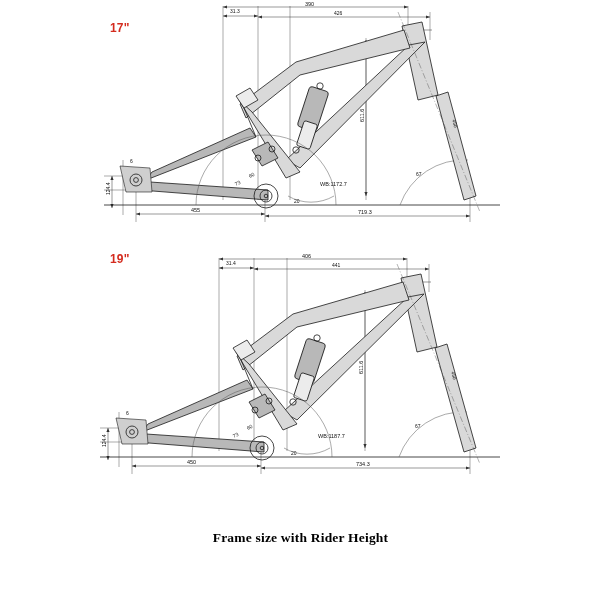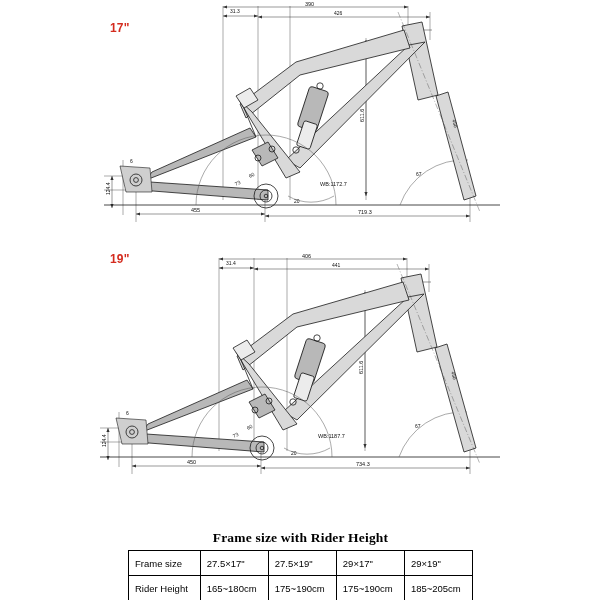--- a/index.html
+++ b/index.html
@@ -312,33 +312,15 @@
       <text class="dimtxt" x="443" y="136" transform="rotate(75 443,136)">450</text>
     </g>
   </svg>
 
   <div class="size-label" id="label-17">17"</div>
 
   <div class="size-label" id="label-19">19"</div>
 
   <div class="table-wrap">
     <div class="table-title">Frame size with Rider Height</div>
-    <table class="frame-table">
-      <tbody>
-        <tr>
-          <td class="col-head">Frame size</td>
-          <td class="val">27.5×17"</td>
-          <td class="val">27.5×19"</td>
-          <td class="val">29×17"</td>
-          <td class="val">29×19"</td>
-        </tr>
-        <tr>
-          <td class="col-head">Rider Height</td>
-          <td class="val">165~180cm</td>
-          <td class="val">175~190cm</td>
-          <td class="val">175~190cm</td>
-          <td class="val">185~205cm</td>
-        </tr>
-      </tbody>
-    </table>
   </div>
 
 </div>
 
 </body></html>

